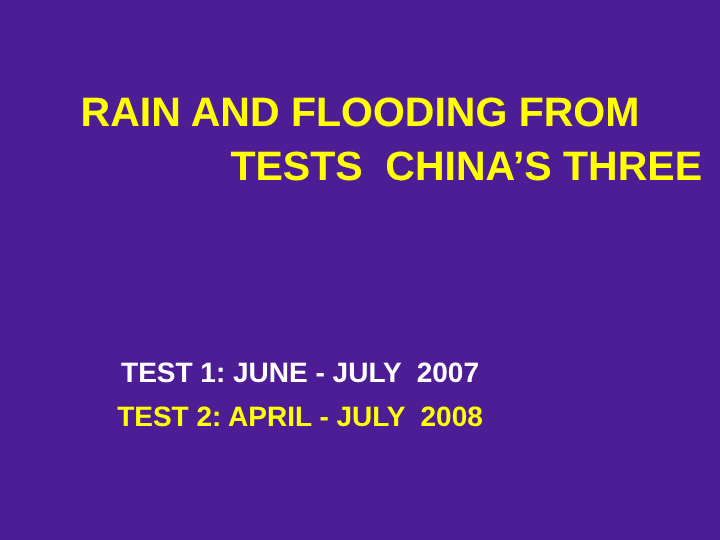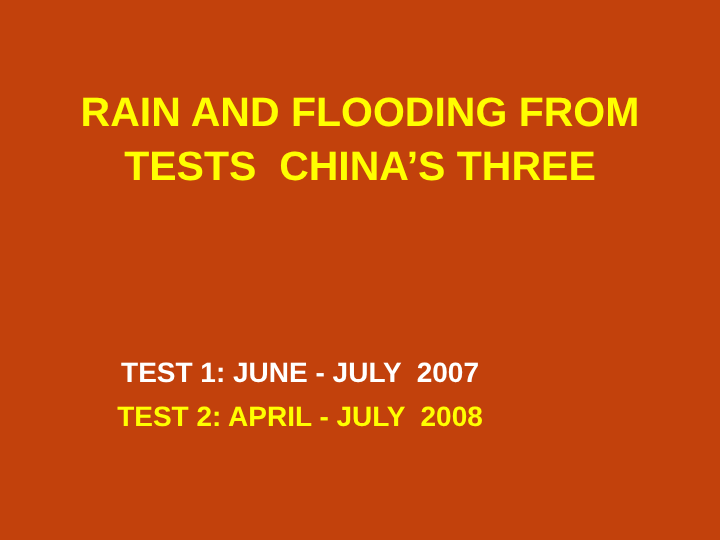--- a/index.html
+++ b/index.html
@@ -68,26 +68,26 @@
   .subtitle-line.white {
     color: #ffffff;
   }
   .subtitle-line.yellow {
     color: #ffff00;
   }
 </style>
 </head>
 <body>
 
-<div class="slide" style="background: #c2410c;">
+<div class="slide" style="background: #4c1d95;">
   <div class="slide-body">
 
     <div class="title-block">
       <span class="title-line" style="color: rgb(255, 255, 0);">RAIN AND FLOODING FROM</span>
-      <span class="title-line" style="color: rgb(255, 255, 0);">TESTS  CHINA’S THREE</span>
+      <span class="title-line" style="color: rgb(255, 255, 0); text-align: right;">TESTS  CHINA’S THREE</span>
     </div>
 
     <div class="subtitle-block">
       <span class="subtitle-line white" style="color: rgb(255, 255, 255);">TEST 1: JUNE - JULY  2007</span>
       <span class="subtitle-line yellow" style="color: rgb(255, 255, 0);">TEST 2: APRIL - JULY  2008</span>
     </div>
 
   </div>
 </div>
 

